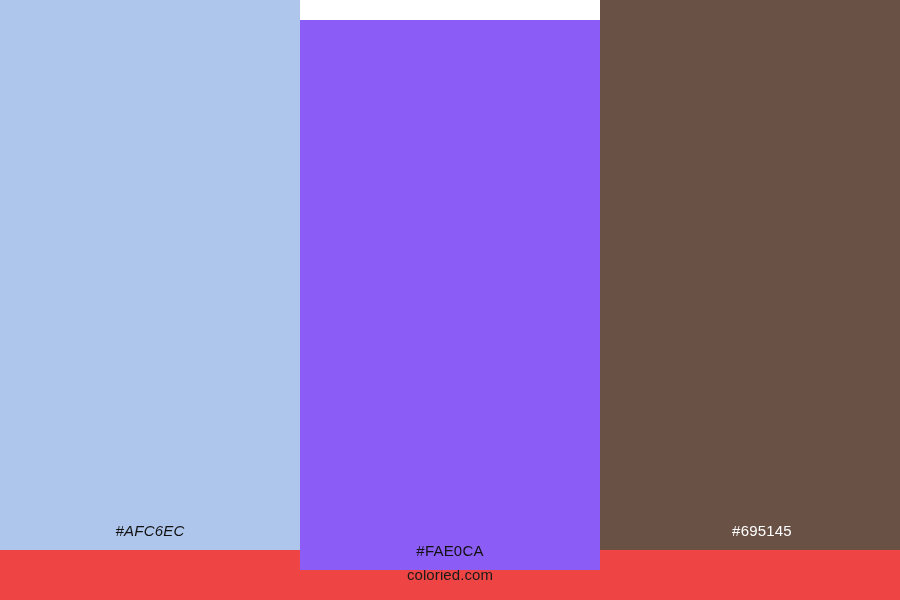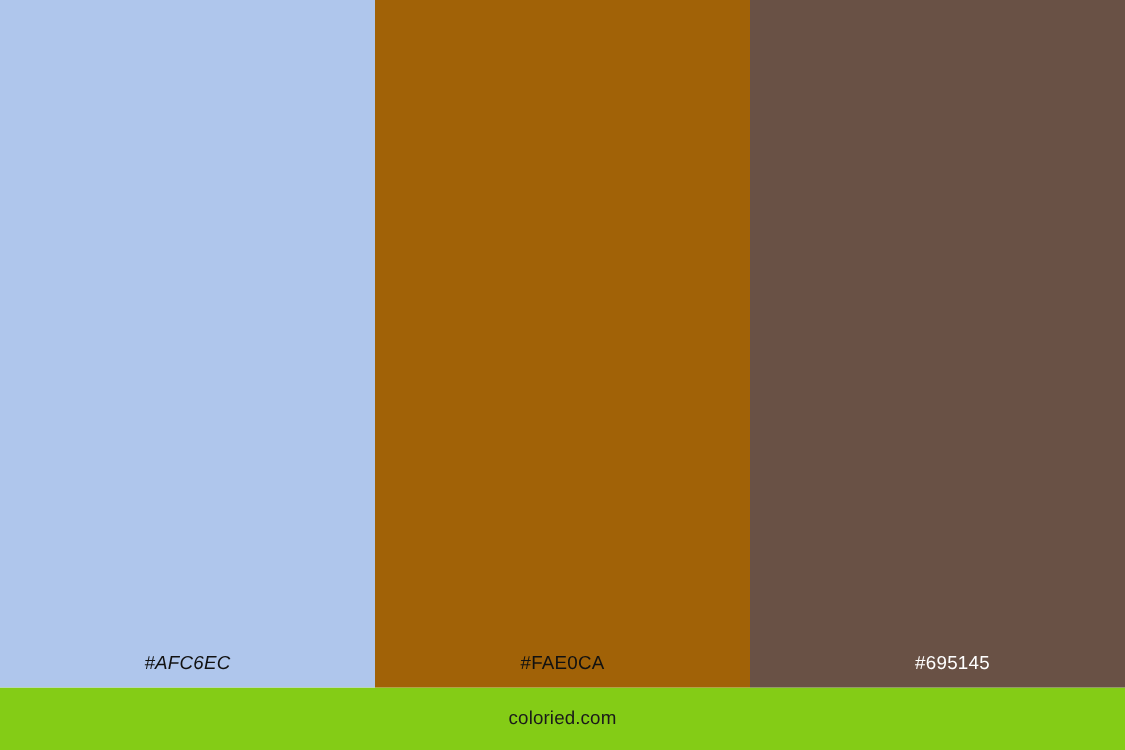--- a/index.html
+++ b/index.html
@@ -49,21 +49,21 @@
   }
   .label-light {
     color: #ffffff;
   }
   .label-dark {
     color: #111111;
   }
   .footer-bar {
     width: 900px;
     height: 50px;
-    background: #84cc16;
+    background: #ef4444;
     display: flex;
     align-items: center;
     justify-content: center;
   }
   .footer-text {
     font-family: "Liberation Sans", sans-serif;
     font-size: 15px;
     line-height: 20px;
     color: #1a1a1a;
     letter-spacing: 0.1px;
@@ -75,21 +75,21 @@
 
 <div class="palette-page">
 
   <div class="swatch-strip">
 
 
     <div class="swatch" style="background:#AFC6EC;">
       <div class="swatch-label label-dark" style="color: rgb(17, 17, 17); font-style: italic;">#AFC6EC</div>
     </div>
 
-    <div class="swatch" style="background:#a16207;">
+    <div class="swatch" style="background:#8b5cf6;margin-top:20px;">
       <div class="swatch-label label-dark" style="color: rgb(17, 17, 17);">#FAE0CA</div>
     </div>
 
 
     <div class="swatch" style="background:#695145;">
       <div class="swatch-label label-light" style="color: rgb(255, 255, 255); padding-left: 24px;">#695145</div>
     </div>
 
   </div>
 

